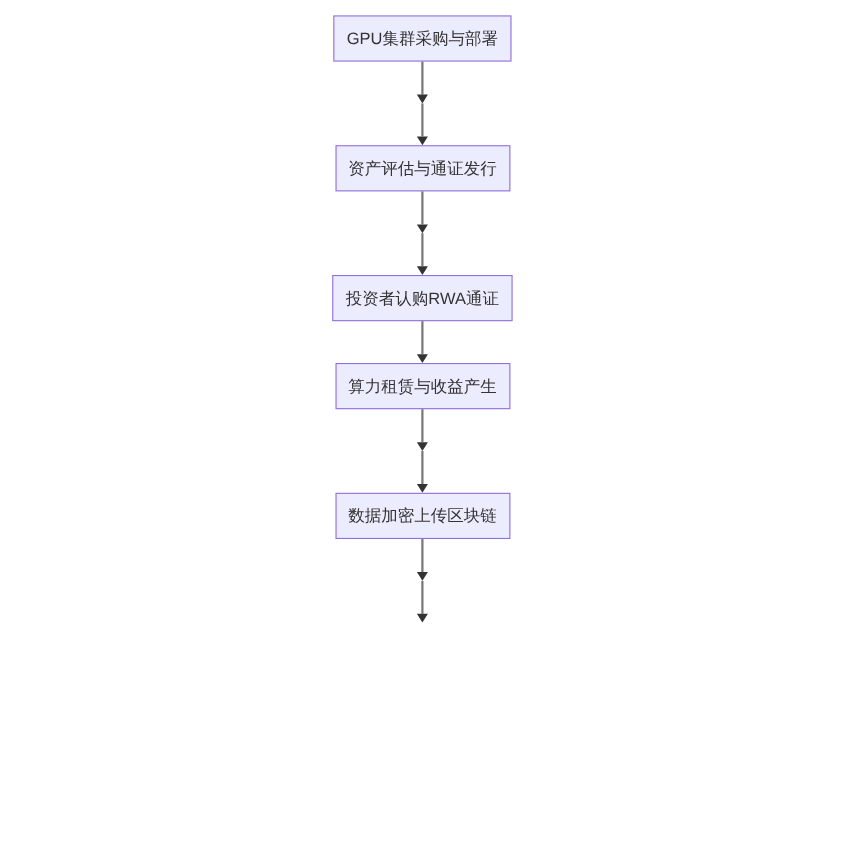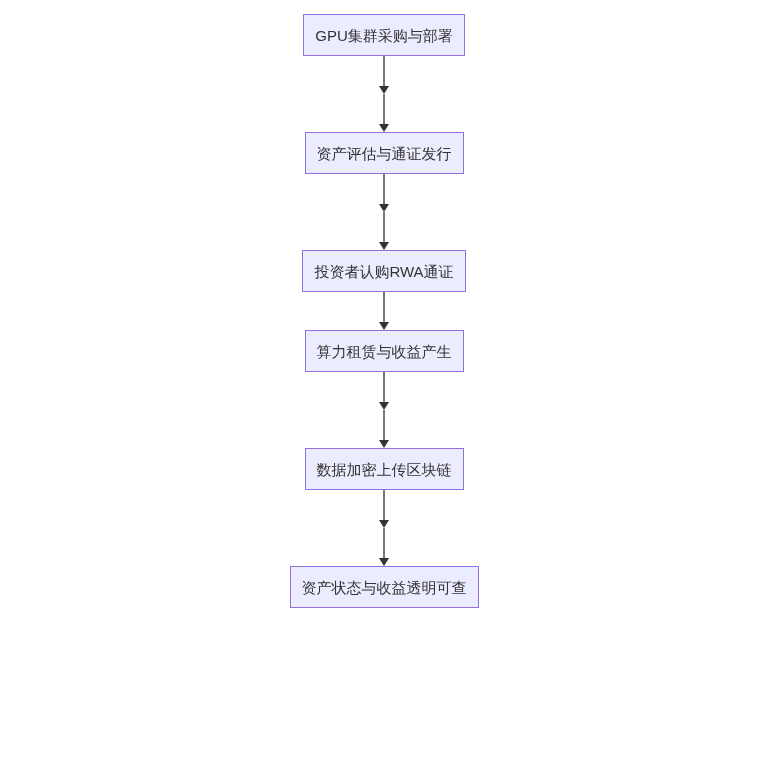--- a/index.html
+++ b/index.html
@@ -113,17 +113,14 @@
   <div class="edge">
     <div class="edge-line"></div>
     <div class="edge-head"></div>
   </div>
 
   <div class="edge">
     <div class="edge-line"></div>
     <div class="edge-head"></div>
   </div>
 
-  <div class="node">
-    <span>资产状态与收益透明可查</span>
-  </div>
 
 </div>
 
 </body></html>

